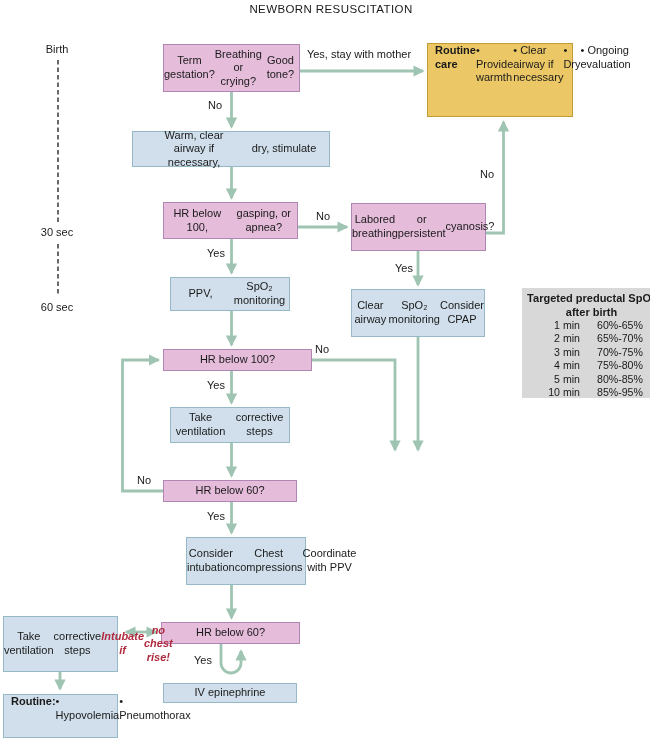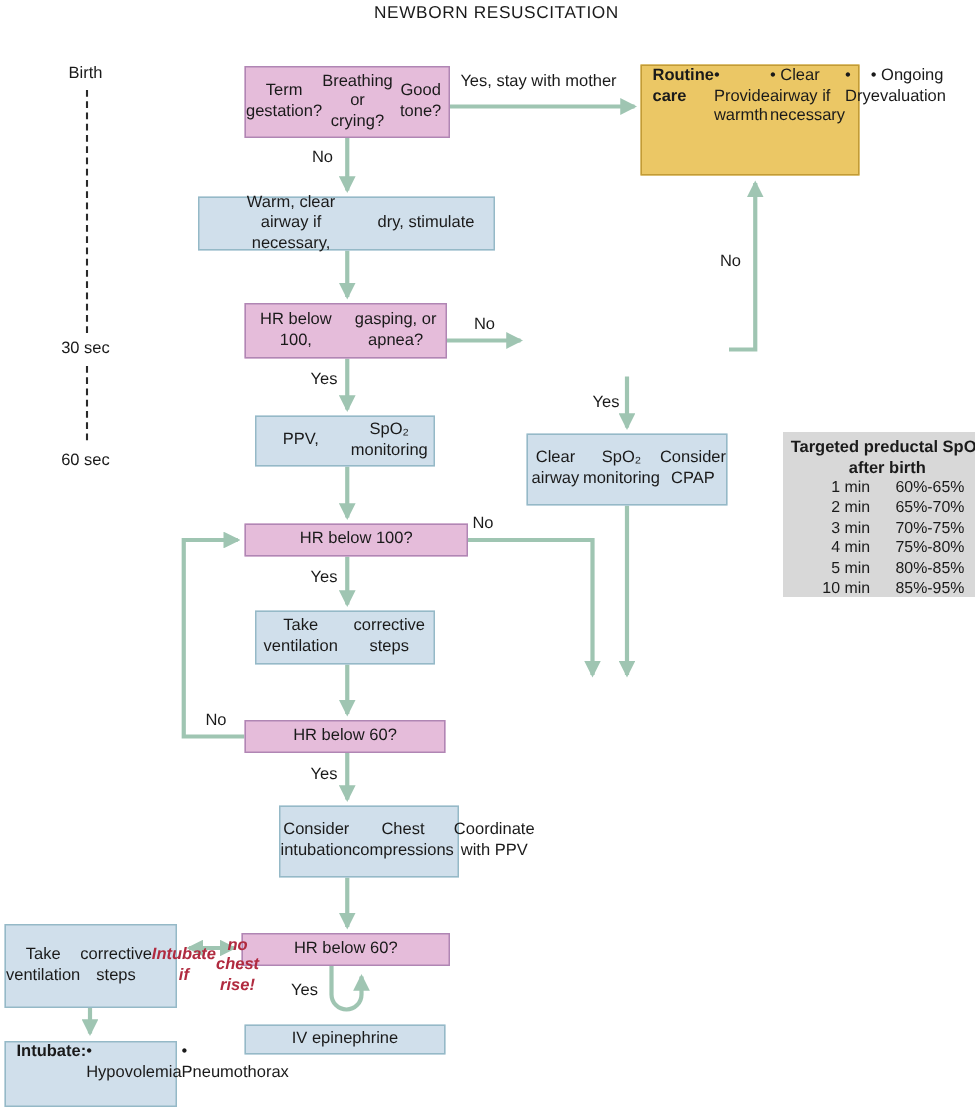--- a/index.html
+++ b/index.html
@@ -92,20 +92,25 @@
   <div class="box blue" style="left:132px;top:131px;width:198px;height:36px;padding-left:16px;">
     <div class="ln">Warm, clear airway if necessary,</div>
     <div class="ln">dry, stimulate</div>
   </div>
 
   <div class="box pink" style="left:163px;top:202px;width:135px;height:37px;">
     <div class="ln">HR below 100,</div>
     <div class="ln">gasping, or apnea?</div>
   </div>
 
+  <div class="box pink" style="left:351px;top:203px;width:135px;height:48px;">
+    <div class="ln">Labored breathing</div>
+    <div class="ln">or persistent</div>
+    <div class="ln">cyanosis?</div>
+  </div>
 
   <div class="box blue" style="left:170px;top:277px;width:120px;height:34px;">
     <div class="ln">PPV,</div>
     <div class="ln">SpO₂ monitoring</div>
   </div>
 
   <div class="box blue" style="left:351px;top:289px;width:134px;height:48px;">
     <div class="ln">Clear airway</div>
     <div class="ln">SpO₂ monitoring</div>
     <div class="ln">Consider CPAP</div>
@@ -165,21 +170,21 @@
   </div>
 
   <div class="box blue" style="left:3px;top:616px;width:115px;height:56px;">
     <div class="ln">Take ventilation</div>
     <div class="ln">corrective steps</div>
     <div class="ln warn">Intubate if</div>
     <div class="ln warn">no chest rise!</div>
   </div>
 
   <div class="box blue leftalign" style="left:3px;top:694px;width:115px;height:44px;">
-    <div class="ln bold">Intubate:</div>
+    <div class="ln bold">Routine:</div>
     <div class="ln">• Hypovolemia</div>
     <div class="ln">• Pneumothorax</div>
   </div>
 
   <div class="box blue" style="left:163px;top:683px;width:134px;height:20px;">
     <div class="ln">IV epinephrine</div>
   </div>
 
   <div class="edge-label" style="left:302px;top:48px;width:114px;">Yes, stay with mother</div>
   <div class="edge-label" style="left:202px;top:99px;width:26px;">No</div>

